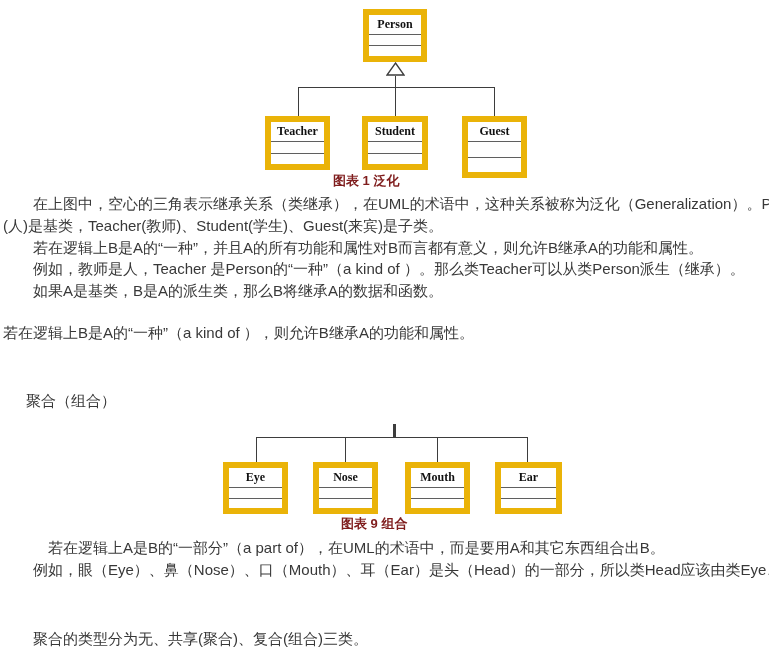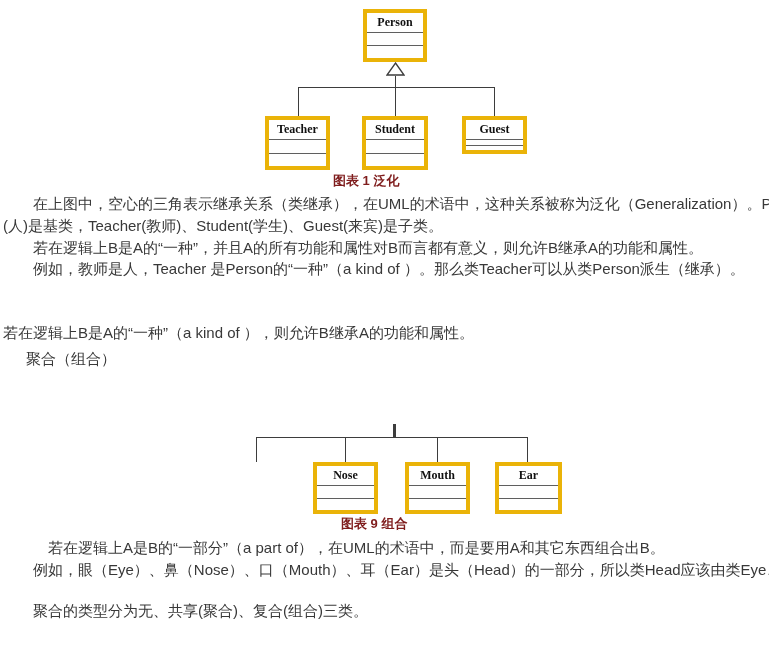--- a/index.html
+++ b/index.html
@@ -4,24 +4,24 @@
 <style>
   html,body{margin:0;padding:0;background:#ffffff;}
   #page{
     position:relative;width:772px;height:654px;background:#ffffff;overflow:hidden;
     font-family:"Liberation Sans",sans-serif;color:#383838;
   }
   .tline{
     position:absolute;left:3px;width:766px;height:22px;line-height:22px;
     font-size:15px;color:#383838;white-space:nowrap;overflow:hidden;
   }
-  .heading{position:absolute;left:26px;height:22px;line-height:22px;font-size:15px;color:#383838;white-space:nowrap;}
+  .heading{position:absolute;left:26px;height:22px;line-height:22px;font-size:15px;color:#383838;white-space:nowrap;margin-top:42px;}
   .figure{position:absolute;}
   .ubox{
-    position:absolute;background:#ffffff;border:4px solid #eab308;box-sizing:border-box;
+    position:absolute;background:#ffffff;border:6px solid #eab308;box-sizing:border-box;
     display:flex;flex-direction:column;
   }
   .ubox-title{
     height:19px;border-bottom:1px solid #5f5f5f;display:flex;align-items:center;justify-content:center;
     font-family:"Liberation Serif",serif;font-weight:bold;font-size:12px;color:#111111;
   }
   .ubox-row{flex:1;border-bottom:1px solid #5f5f5f;}
   .ubox-row2{flex:1;}
   .cline{position:absolute;background:#3d3d3d;}
   .tri{position:absolute;display:block;}
@@ -58,47 +58,53 @@
       <div class="ubox-row"></div>
       <div class="ubox-row2"></div>
     </div>
 
     <div class="ubox" style="left:97px;top:107px;width:66px;height:54px">
       <div class="ubox-title">Student</div>
       <div class="ubox-row"></div>
       <div class="ubox-row2"></div>
     </div>
 
-    <div class="ubox" style="left:197px;top:107px;width:65px;height:38px">
+    <div class="ubox" style="left:197px;top:107px;width:65px;height:62px">
       <div class="ubox-title">Guest</div>
       <div class="ubox-row"></div>
       <div class="ubox-row2"></div>
     </div>
   </div>
 
   <div class="figcap" style="left:333px;top:172px">图表 1 泛化</div>
 
   <div class="tline" style="top:193px">　　在上图中，空心的三角表示继承关系（类继承），在UML的术语中，这种关系被称为泛化（Generalization）。Person</div>
   <div class="tline" style="top:215px">(人)是基类，Teacher(教师)、Student(学生)、Guest(来宾)是子类。</div>
   <div class="tline" style="top:237px">　　若在逻辑上B是A的“一种”，并且A的所有功能和属性对B而言都有意义，则允许B继承A的功能和属性。</div>
   <div class="tline" style="top:258px">　　例如，教师是人，Teacher 是Person的“一种”（a kind of ）。那么类Teacher可以从类Person派生（继承）。</div>
+  <div class="tline" style="top:280px">　　如果A是基类，B是A的派生类，那么B将继承A的数据和函数。</div>
   <div class="tline" style="top:322px">若在逻辑上B是A的“一种”（a kind of ），则允许B继承A的功能和属性。</div>
 
   <div class="heading" style="top:348px">聚合（组合）</div>
 
   <div class="figure" style="left:223px;top:369px;width:339px;height:145px">
 
 
     <div class="cline" style="left:170px;top:55px;width:3px;height:14px"></div>
     <div class="cline" style="left:33px;top:68px;width:272px;height:1px"></div>
     <div class="cline" style="left:33px;top:68px;width:1px;height:25px"></div>
     <div class="cline" style="left:122px;top:68px;width:1px;height:25px"></div>
     <div class="cline" style="left:214px;top:68px;width:1px;height:25px"></div>
     <div class="cline" style="left:304px;top:68px;width:1px;height:25px"></div>
 
+    <div class="ubox" style="left:0;top:93px;width:65px;height:52px">
+      <div class="ubox-title">Eye</div>
+      <div class="ubox-row"></div>
+      <div class="ubox-row2"></div>
+    </div>
 
     <div class="ubox" style="left:90px;top:93px;width:65px;height:52px">
       <div class="ubox-title">Nose</div>
       <div class="ubox-row"></div>
       <div class="ubox-row2"></div>
     </div>
 
     <div class="ubox" style="left:182px;top:93px;width:65px;height:52px">
       <div class="ubox-title">Mouth</div>
       <div class="ubox-row"></div>
@@ -110,15 +116,15 @@
       <div class="ubox-row"></div>
       <div class="ubox-row2"></div>
     </div>
   </div>
 
   <div class="figcap" style="left:341px;top:515px">图表 9 组合</div>
 
   <div class="tline" style="top:537px">　　　若在逻辑上A是B的“一部分”（a part of），在UML的术语中，而是要用A和其它东西组合出B。</div>
   <div class="tline" style="top:559px">　　例如，眼（Eye）、鼻（Nose）、口（Mouth）、耳（Ear）是头（Head）的一部分，所以类Head应该由类Eye、Nose、M</div>
 
-  <div class="tline" style="top:600px">　　聚合的类型分为无、共享(聚合)、复合(组合)三类。</div>
+  <div class="tline" style="top:628px">　　聚合的类型分为无、共享(聚合)、复合(组合)三类。</div>
 
 </div>
 
 </body></html>

